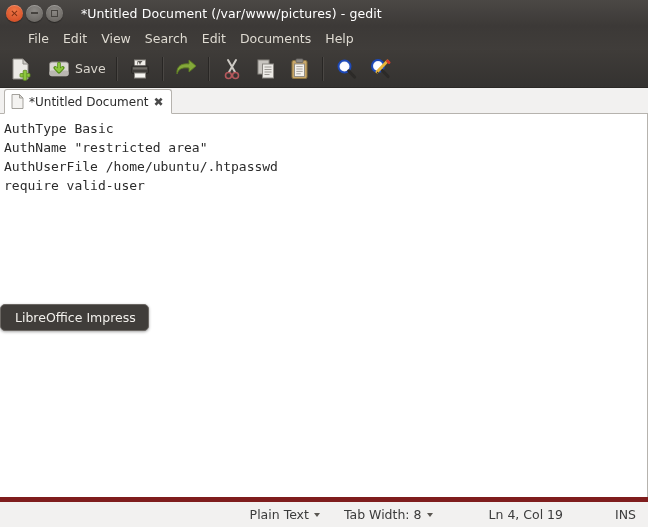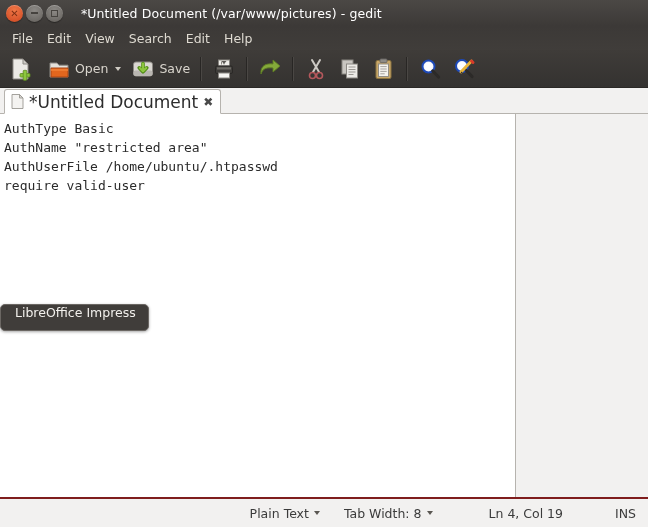--- a/index.html
+++ b/index.html
@@ -44,21 +44,21 @@
     letter-spacing: 0.1px;
     white-space: nowrap;
   }
 
   
   .menubar {
     position: absolute; left: 0; top: 26px;
     width: 648px; height: 24px;
     background: linear-gradient(to bottom, #3c3937 0%, #403d3a 100%);
     display: flex; align-items: center;
-    padding-left: 5px;
+    padding-left: 21px;
     box-sizing: border-box;
   }
   .menuitem {
     color: #dfdbd2;
     font-size: 12.5px;
     padding: 2px 7px;
     white-space: nowrap;
     cursor: default;
   }
 
@@ -95,63 +95,63 @@
     height: 25px;
     display: flex; align-items: center; gap: 5px;
     padding: 0 7px 0 6px;
     background: #ffffff;
     border: 1px solid #b6b3ae;
     border-bottom: 1px solid #ffffff;
     border-radius: 3px 3px 0 0;
     box-sizing: border-box;
     cursor: default;
   }
-  .tab-title { font-size: 17px; color: #2c2c2c; white-space: nowrap; }
+  .tab-title { font-size: 12px; color: #2c2c2c; white-space: nowrap; }
   .tabdoc-icon { width: 13px; height: 15px; display: block; }
   .tabclose { font-size: 12px; color: #4a4a4a; font-weight: bold; line-height: 1; cursor: default; }
 
   
   .editor {
     position: absolute; left: 0; top: 114px;
-    width: 516px; height: 383px;
+    width: 648px; height: 383px;
     background: #ffffff;
     border-right: 1px solid #b6b3ae;
     box-sizing: border-box;
     overflow: hidden;
   }
   .code {
     margin: 0;
     padding: 5px 0 0 4px;
     font-family: "DejaVu Sans Mono", monospace;
     font-size: 13px;
     line-height: 19px;
     color: #2b2b2b;
     white-space: pre;
   }
 
   
   .tooltip {
     position: absolute; left: 0px; top: 304px;
     height: 27px;
-    display: flex; 
+    display: flex; align-items: center;
     padding: 0 12px 0 14px;
     background: #403d3a;
     border: 1px solid #6b6763;
     border-radius: 5px;
     box-sizing: border-box;
     box-shadow: 0 1px 3px rgba(0,0,0,0.35);
   }
   .tooltip-text { color: #f2f0ec; font-size: 12.5px; white-space: nowrap; }
 
   
   .statusbar {
     position: absolute; left: 0; top: 497px;
     width: 648px; height: 30px;
     background: #f2f1f0;
-    border-top: 2px solid #7f1d1d;
+    border-top: 5px solid #7f1d1d;
     box-sizing: border-box;
     display: flex; align-items: center;
     justify-content: flex-end;
   }
   .sb-item {
     display: flex; align-items: center; gap: 5px;
     font-size: 12.5px; color: #3b3b3b;
     white-space: nowrap;
     cursor: default;
   }
@@ -180,47 +180,39 @@
     </div>
     <div class="wtitle">*Untitled Document (/var/www/pictures) - gedit</div>
   </div>
 
   <div class="menubar">
     <div class="menuitem">File</div>
     <div class="menuitem">Edit</div>
     <div class="menuitem">View</div>
     <div class="menuitem">Search</div>
     <div class="menuitem">Edit</div>
+    <div class="menuitem">Documents</div>
     <div class="menuitem">Help</div>
   </div>
 
   <div class="toolbar">
 
     <div class="tbtn">
       <svg class="icon24" viewBox="0 0 24 24">
         <path d="M4 2 h10 l5 5 v15 H4 Z" fill="#eceae6" stroke="#8d8a85" stroke-width="1"></path>
         <path d="M14 2 v5 h5 Z" fill="#cfccc7" stroke="#8d8a85" stroke-width="1"></path>
         <g>
           <rect x="11" y="16.5" width="10" height="3.6" rx="0.8" fill="#8dc63f" stroke="#5d8a22" stroke-width="0.8"></rect>
           <rect x="14.2" y="13.3" width="3.6" height="10" rx="0.8" fill="#8dc63f" stroke="#5d8a22" stroke-width="0.8"></rect>
           <rect x="14.9" y="17.2" width="2.2" height="2.2" fill="#8dc63f"></rect>
         </g>
       </svg>
       <span class="tlabel"></span>
     </div>
 
-    <div class="tbtn">
-      <svg class="icon24" viewBox="0 0 24 24">
-        <path d="M3 6 h7 l2 2.2 h9 V20 H3 Z" fill="#e4e1db" stroke="#8d8a85" stroke-width="1"></path>
-        <path d="M4 11 h17 v9 H4 Z" fill="#e2661e" stroke="#a84512" stroke-width="1"></path>
-        <path d="M4 12 h17 v2 H4 Z" fill="#f07f34" opacity="0.8"></path>
-      </svg>
-      <span class="tlabel">Open</span>
-      <span class="caret"></span>
-    </div>
 
     <div class="tbtn">
       <svg class="icon24" viewBox="0 0 24 24">
         <rect x="2.5" y="5" width="19" height="14" rx="2.4" fill="#d9d6d1" stroke="#8a8782" stroke-width="1"></rect>
         <rect x="2.5" y="13.5" width="19" height="5.5" rx="2" fill="#b9b6b1"></rect>
         <path d="M12 6.5 v7 M8.2 10.8 L12 14.8 L15.8 10.8" stroke="#4f8a14" stroke-width="3.6" fill="none" stroke-linecap="round" stroke-linejoin="round"></path>
         <path d="M12 6.5 v7 M8.8 11 L12 14.2 L15.2 11" stroke="#8dc63f" stroke-width="2.2" fill="none" stroke-linecap="round" stroke-linejoin="round"></path>
       </svg>
       <span class="tlabel">Save</span>
     </div>

